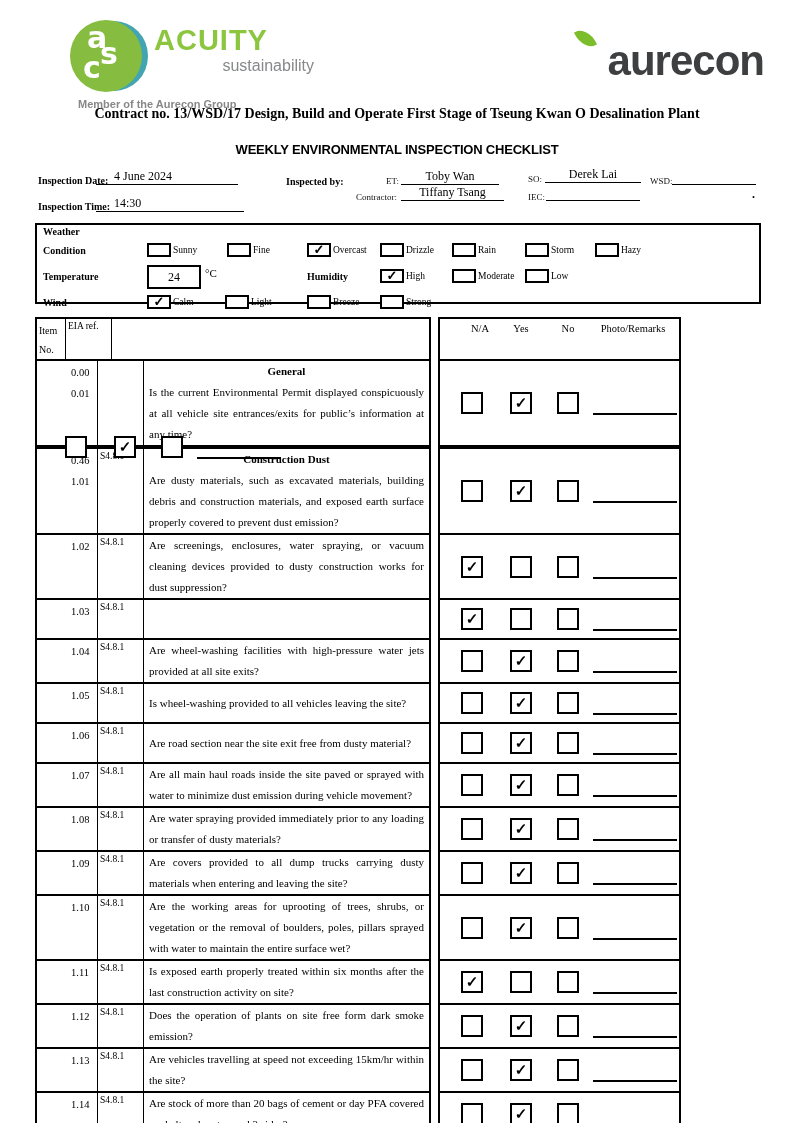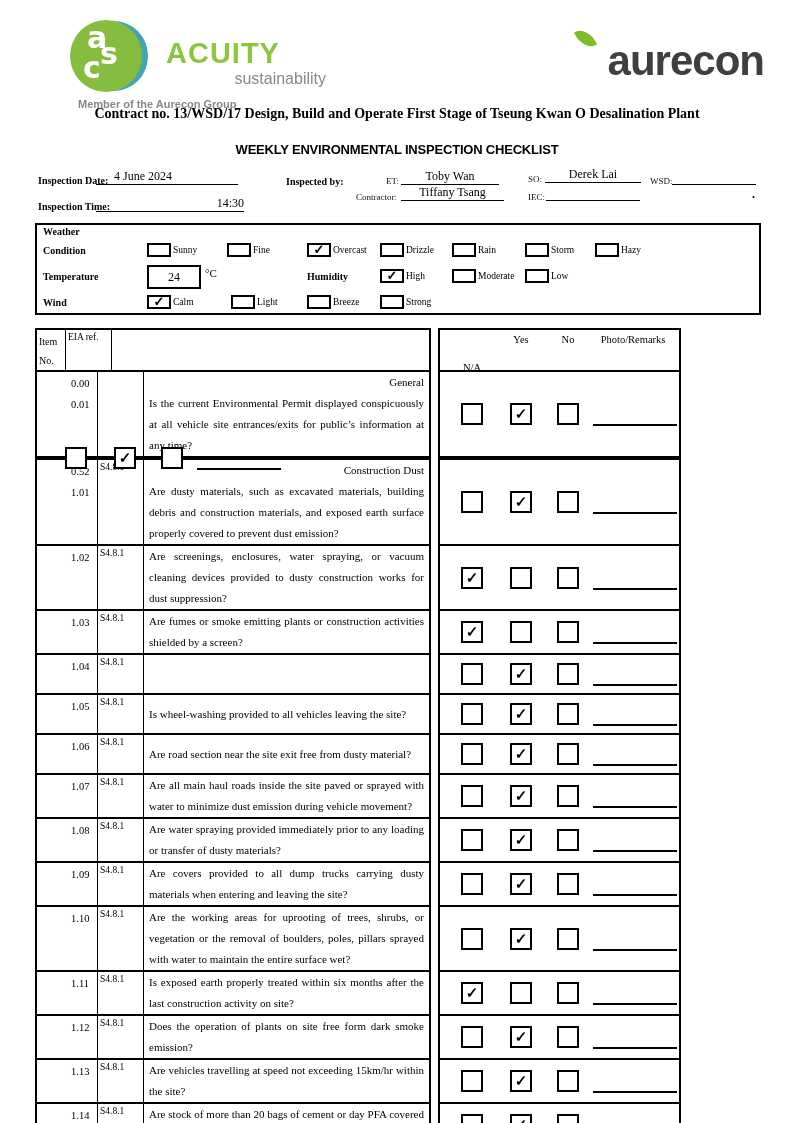--- a/index.html
+++ b/index.html
@@ -10,80 +10,80 @@
   
   .hdr { display:flex; justify-content:space-between; padding:18px 30px 0 42px; height:96px; }
   .acuity { position:relative; width:270px; }
   .ac-mark { position:absolute; left:28px; top:2px; width:78px; height:72px; }
   .ac-teal { position:absolute; left:10px; top:1px; width:68px; height:70px; border-radius:50%; background:#43a5b2; }
   .ac-circle { position:absolute; left:0; top:0; width:72px; height:72px; border-radius:50%; background:#86bd40; }
   .al { position:absolute; color:#fff; font-family:"DejaVu Sans", sans-serif; font-weight:bold; font-size:30px; line-height:1; }
   .al.a { left:17px; top:3px; }
   .al.s { left:30px; top:19px; }
   .al.c { left:13px; top:33px; }
-  .ac-text { position:absolute; left:112px; top:21px; width:160px;margin-left:12px; }
+  .ac-text { position:absolute; left:112px; top:8px; width:160px; }
   .ac-name { color:#8cc63f; font-family:"Liberation Sans", sans-serif; font-weight:bold; font-size:29px; letter-spacing:1px; line-height:1; }
   .ac-tag { color:#87888a; font-family:"Liberation Sans", sans-serif; font-size:16px; text-align:right; margin-top:2px; }
   .ac-member { position:absolute; left:36px; top:80px; color:#87888a; font-family:"Liberation Sans", sans-serif; font-weight:bold; font-size:11px; }
   .aurecon { position:relative; margin-top:14px; padding-top:8px; }
   .au-name { font-family:"Liberation Sans", sans-serif; font-weight:bold; font-size:42px; letter-spacing:-1px; color:#3e3f41; line-height:1;margin-left:36px; }
   .au-leaf { position:absolute; left:6px; top:-4px; width:15px; height:21px; background:#7bbd2a; border-radius:0 90% 0 90%; transform:rotate(-28deg); }
 
   
   .title { text-align:center; font-weight:bold; font-size:14px; margin-top:10px; }
   .subtitle { text-align:center; font-family:"Liberation Sans", sans-serif; font-weight:bold; font-size:13px; letter-spacing:-0.2px; margin-top:20px; }
 
   
   .info { position:relative; height:48px; margin-top:14px; font-size:10px; }
   .ilabel { position:absolute; font-weight:bold; font-size:10px; }
   .slabel { position:absolute; font-size:9px; color:#111; }
   .ival { position:absolute; border-bottom:1.5px solid #000; font-size:12px; text-align:center; height:16px; line-height:15px; }
   .ival.left { text-align:left; padding-left:18px; }
   .dot { position:absolute; font-size:12px; font-weight:bold; }
 
   
-  .weather { position:relative; margin:4px 33px 0 35px; height:92px; border:2px solid #000; }
+  .weather { position:relative; margin:4px 33px 0 35px; height:81px; border:2px solid #000; }
   .wtitle { position:absolute; left:6px; top:1px; font-weight:bold; font-size:10px; }
   .wrow { position:absolute; left:0; right:0; height:20px; }
   .wrow-label { position:absolute; left:6px; top:2px; font-weight:bold; font-size:10px; }
   .wopt { position:absolute; top:0; display:flex; align-items:center; }
   .wcb { display:inline-flex; align-items:center; justify-content:center; width:24px; height:14px; border:2px solid #000; font-size:13px; font-weight:bold; line-height:0; background:#fff; }
   .wlab { font-size:9.5px; margin-left:2px; }
   .row-condition { top:18px; }
   .row-temperature { top:44px; }
   .row-wind { top:70px; }
   .row-condition .wopt:nth-child(2){left:110px} .row-condition .wopt:nth-child(3){left:190px}
   .row-condition .wopt:nth-child(4){left:270px} .row-condition .wopt:nth-child(5){left:343px}
   .row-condition .wopt:nth-child(6){left:415px} .row-condition .wopt:nth-child(7){left:488px}
   .row-condition .wopt:nth-child(8){left:558px}
   .row-humidity-opts .wopt:nth-child(1){left:343px} .row-humidity-opts .wopt:nth-child(2){left:415px}
   .row-humidity-opts .wopt:nth-child(3){left:488px}
-  .row-wind .wopt:nth-child(2){left:110px} .row-wind .wopt:nth-child(3){left:194px}
+  .row-wind .wopt:nth-child(2){left:110px} .row-wind .wopt:nth-child(3){left:188px}
   .row-wind .wopt:nth-child(4){left:270px} .row-wind .wopt:nth-child(5){left:343px}
   .tempbox { position:absolute; left:110px; top:-4px; width:54px; height:24px; border:2px solid #000; text-align:center; font-size:12px; line-height:21px; background:#fff; }
   .tempunit { position:absolute; left:168px; top:-2px; font-size:11px; }
   .hmlabel { position:absolute; left:270px; top:2px; font-weight:bold; font-size:10px; }
 
   
   .tablewrap { margin:13px 33px 0 35px; }
   .hrow, .crow { display:flex; align-items:stretch; }
   .crow { margin-top:-2px; }
   .lpart { width:396px; display:grid; grid-template-columns:29px 46px 1fr; border:2px solid #000; background:#fff; }
   .rpart { position:relative; width:243px; border:2px solid #000; margin-left:7px; background:#fff; }
   .hrow .lpart { min-height:44px; }
   .crow .lpart { min-height:42px;padding-left:32px; }
   .c-item { border-right:1.5px solid #000; font-size:10.5px; padding:1px 0 0 2px; line-height:21px; }
   .c-eia { border-right:1.5px solid #000; font-size:9.5px; padding:2px 1px 0 2px; }
   .c-q { padding:0 5px; font-size:11px; line-height:21px; text-align:justify;
          display:flex; flex-direction:column; justify-content:center; }
-  .sechead { font-weight:normal; text-align:right; }
+  .sechead { font-weight:bold; text-align:center; }
   .h-item { font-size:10px; line-height:19px; padding:2px 0 0 2px; border-right:1.5px solid #000; }
   .h-eia { font-size:9.5px; padding:2px 1px 0 2px; border-right:1.5px solid #000; }
   .ahdr { position:absolute; top:4px; transform:translateX(-50%); font-size:10.5px; white-space:nowrap; }
-  .ahdr.na { left:32px;margin-top:28px; } .ahdr.yes { left:81px; } .ahdr.no { left:128px; } .ahdr.photo { left:193px; }
+  .ahdr.na { left:40px; } .ahdr.yes { left:81px; } .ahdr.no { left:128px; } .ahdr.photo { left:193px; }
   .cb { position:absolute; top:50%; transform:translateY(-50%); width:22px; height:22px; border:2.5px solid #000;
         display:flex; align-items:center; justify-content:center; font-size:15px; font-weight:bold; background:#fff; }
   .cb-na { left:21px; } .cb-yes { left:70px; } .cb-no { left:117px; }
   .remline { position:absolute; left:153px; width:84px; top:calc(50% + 10px); border-bottom:2px solid #000; height:0; }
 
   
   .footer { text-align:right; padding-right:34px; margin-top:24px; font-size:12px; }
   .footer b { font-weight:bold; }
 </style>
 </head>
@@ -112,21 +112,21 @@
     </div>
   </div>
 
   <div class="title">Contract no.  13/WSD/17 Design, Build and Operate First Stage of Tseung Kwan O Desalination Plant</div>
   <div class="subtitle">WEEKLY ENVIRONMENTAL INSPECTION CHECKLIST</div>
 
   <div class="info">
     <span class="ilabel" style="left:38px; top:4px;">Inspection Date:</span>
     <span class="ival left" style="left:96px; top:-2px; width:142px;">4 June 2024</span>
     <span class="ilabel" style="left:38px; top:30px;">Inspection Time:</span>
-    <span class="ival left" style="left:96px; top:25px; width:148px;text-align:right;">14:30</span>
+    <span class="ival left" style="left:96px; top:25px; width:148px;">14:30</span>
 
     <span class="ilabel" style="left:286px; top:5px;">Inspected by:</span>
 
     <span class="slabel" style="left:386px; top:5px;">ET:</span>
     <span class="ival" style="left:401px; top:-2px; width:98px;">Toby Wan</span>
 
     <span class="slabel" style="left:356px; top:21px;">Contractor:</span>
     <span class="ival" style="left:401px; top:14px; width:103px;">Tiffany Tsang</span>
 
     <span class="slabel" style="left:528px; top:3px;">SO:</span>
@@ -255,21 +255,21 @@
           <div class="rpart">
             <span class="cb cb-na"></span>
             <span class="cb cb-yes">✓</span>
             <span class="cb cb-no"></span>
             <span class="remline"></span>
           </div>
         </div>
         <div class="crow">
           <div class="lpart">
             <div class="c-item">
-              <div class="itemno">0.52</div>
+              <div class="itemno">0.46</div>
               <div class="itemno">1.01</div>
             </div>
             <div class="c-eia">S4.8.1</div>
             <div class="c-q">
               <div class="sechead">Construction Dust</div>
               <div>Are dusty materials, such as excavated materials, building debris and construction materials, and exposed earth surface properly covered to prevent dust emission?</div>
             </div>
           </div>
           <div class="rpart">
             <span class="cb cb-na"></span>
@@ -294,37 +294,37 @@
             <span class="cb cb-no"></span>
             <span class="remline"></span>
           </div>
         </div>
         <div class="crow">
           <div class="lpart">
             <div class="c-item">
               <div class="itemno">1.03</div>
             </div>
             <div class="c-eia">S4.8.1</div>
-            <div class="c-q">
-              <div>Are fumes or smoke emitting plants or construction activities shielded by a screen?</div>
-            </div>
           </div>
           <div class="rpart">
             <span class="cb cb-na">✓</span>
             <span class="cb cb-yes"></span>
             <span class="cb cb-no"></span>
             <span class="remline"></span>
           </div>
         </div>
         <div class="crow">
           <div class="lpart">
             <div class="c-item">
               <div class="itemno">1.04</div>
             </div>
             <div class="c-eia">S4.8.1</div>
+            <div class="c-q">
+              <div>Are wheel-washing facilities with high-pressure water jets provided at all site exits?</div>
+            </div>
           </div>
           <div class="rpart">
             <span class="cb cb-na"></span>
             <span class="cb cb-yes">✓</span>
             <span class="cb cb-no"></span>
             <span class="remline"></span>
           </div>
         </div>
         <div class="crow">
           <div class="lpart">

